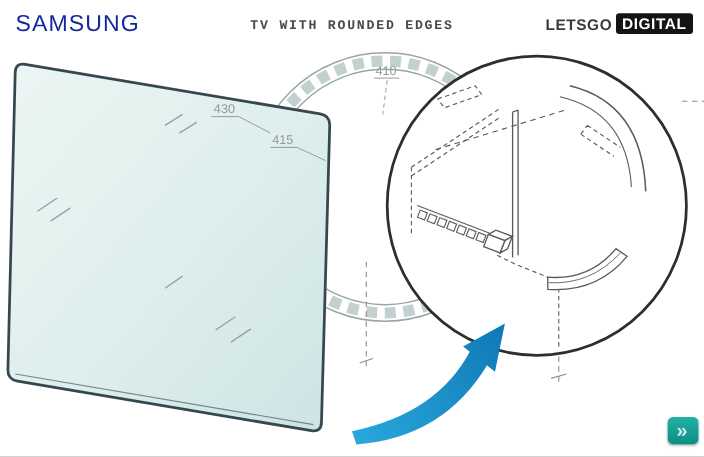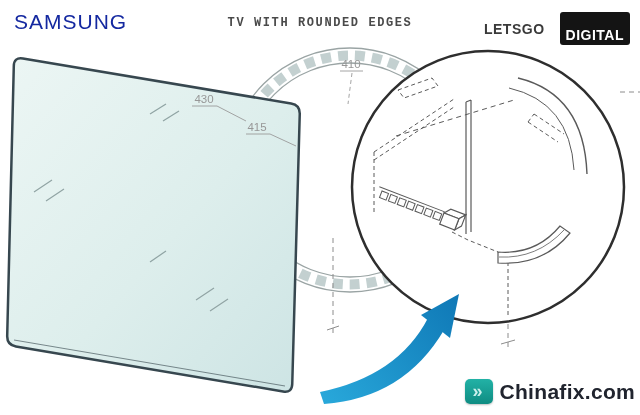--- a/index.html
+++ b/index.html
@@ -15,26 +15,26 @@
     color:#1428a0;
   }
   .fig-title {
     position:absolute; top:16px; left:50%; transform:translateX(-50%);
     font-size:12px; font-weight:bold; letter-spacing:1.6px; color:#4a4a4a;
     white-space:nowrap;
     font-family:Liberation Mono, monospace;
   }
   .site-logo {
     position:absolute; top:12px; right:10px;
-    display:flex; align-items:center; gap:15px;
+    display:flex; align-items:center; gap:3px;
     font-size:14px; font-weight:800; letter-spacing:.5px;
   }
   .site-logo .letsgo { color:#3a3a3a; }
   .site-logo .digital {
-    background:#141414; color:#ffffff; padding:15px 6px 2px 6px; border-radius:3px;
+    background:#141414; color:#ffffff; padding:1px 6px 2px 6px; border-radius:3px;
   }
   
   svg.fig { position:absolute; left:0; top:0; }
   .ref-num { font-family:"Liberation Sans", sans-serif; font-size:11.5px; fill:#979797; }
   
   .watermark {
     position:absolute; right:5px; bottom:11px;
     display:flex; align-items:center; gap:7px;
   }
   .wm-badge {
@@ -162,16 +162,15 @@
   <div class="fig-title">TV WITH ROUNDED EDGES</div>
   <div class="site-logo">
     <span class="letsgo">LETSGO</span>
     <span class="digital">DIGITAL</span>
   </div>
 
   <div class="watermark">
     <span class="wm-badge">
       <span class="chev">»</span>
     </span>
-    <span class="wm-site">Chinafix.com</span>
   </div>
 
 </div>
 
 </body></html>

